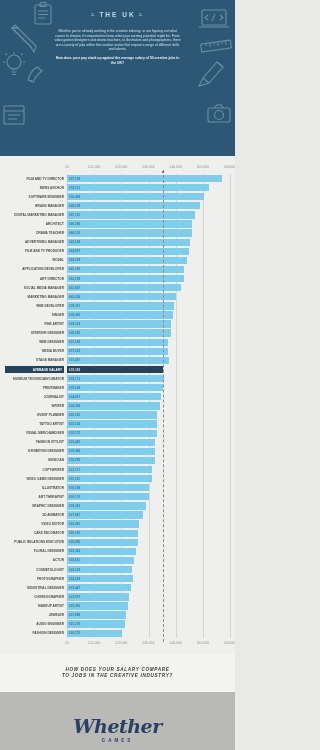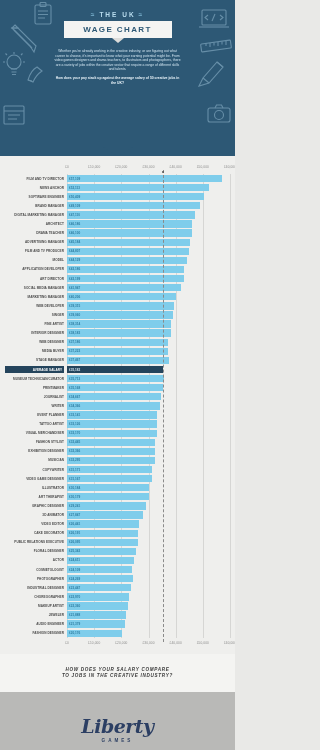--- a/index.html
+++ b/index.html
@@ -171,23 +171,20 @@
       </svg>
       <svg style="right:4px;top:104px;" width="24" height="20" viewBox="0 0 24 20">
         <rect x="1" y="4" width="22" height="14" rx="2"></rect>
           <circle cx="12" cy="11" r="4.5"></circle>
           <path d="M8 4 L9.5 1 h5 L16 4"></path>
       </svg>
     </div>
 
     <div class="kicker">
       <span class="tilde">≈</span><span>THE UK</span><span class="tilde">≈</span>
-    </div>
-    <div class="ribbon">
-      <span>WAGE CHART</span>
     </div>
     <div class="intro">
       <span>Whether you're already working in the creative industry, or are figuring out what career to choose, it's important to know what your earning potential might be. From video games designers and drama teachers, to illustrators and photographers, there are a variety of jobs within the creative sector that require a range of different skills and talents.</span>
       <span class="q">How does your pay stack up against the average salary of 50 creative jobs in the UK?</span>
     </div>
     <div class="notch"></div>
   </div>
 
   <div class="chart-wrap">
     <div class="axis-row" id="axis-top">
@@ -529,17 +526,17 @@
         <span class="tick" style="left: 83.3333%;">£50,000</span>
         <span class="tick" style="left: 100%;">£60,000</span>
       </div>
   </div>
 
   <div class="footer-q">
     <div>HOW DOES YOUR SALARY COMPARE</div>
     <div>TO JOBS IN THE CREATIVE INDUSTRY?</div>
   </div>
   <div class="footer-logo">
-    <div class="lib">Liberty</div>
+    <div class="lib">Whether</div>
     <div class="gms">GAMES</div>
   </div>
 
 </div>
 
 </body></html>

